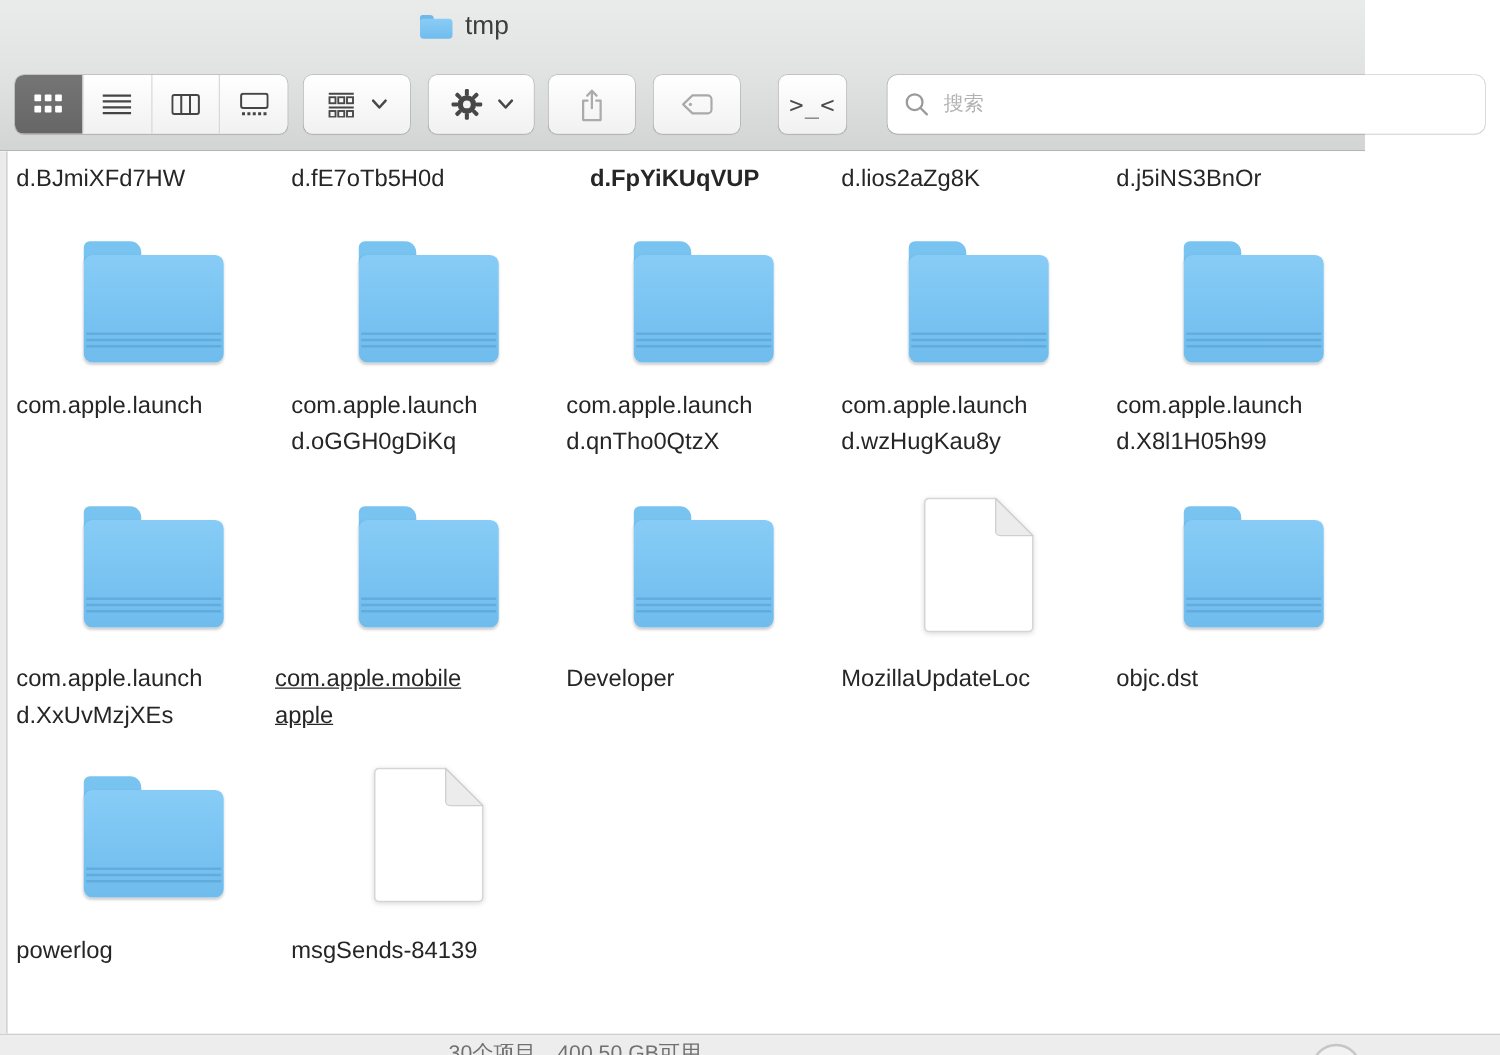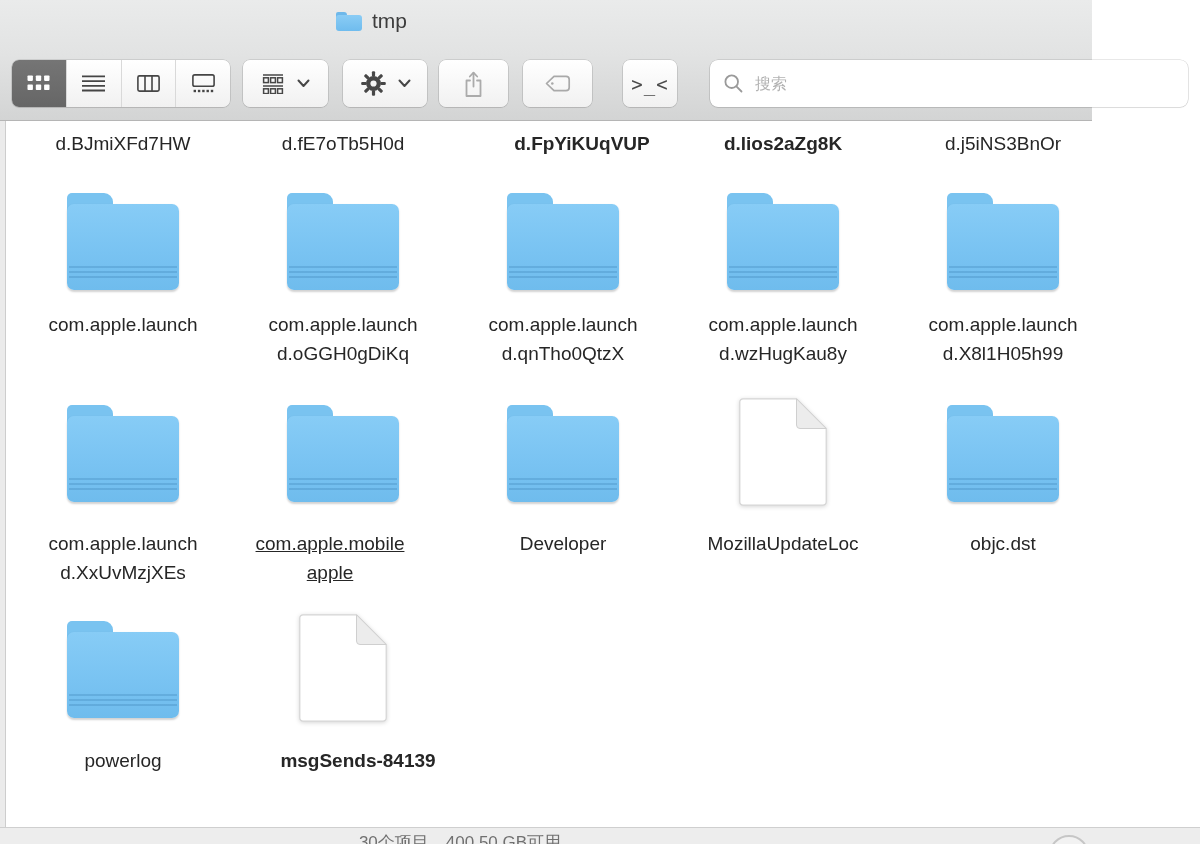--- a/index.html
+++ b/index.html
@@ -45,21 +45,21 @@
   .search-field input{
     border:none;outline:none;background:transparent;flex:1;height:100%;
     font-size:16px;color:#3a3a3a;margin-left:9px;
     font-family:"Liberation Sans","DejaVu Sans",sans-serif;
   }
   .search-field input::placeholder{color:#b2b2b2;}
   
   .content{position:absolute;left:0;top:121px;width:1200px;height:706px;background:#fff;overflow:hidden;}
   .left-edge{position:absolute;left:0;top:0;bottom:0;width:5px;background:#ebebeb;border-right:1px solid #cdcdcd;}
   .item-label{
-    position:absolute;width:220px;text-align:center;
+    position:absolute;width:220px;
     font-size:19px;line-height:29px;color:#262626;
   }
   
   .folder{position:absolute;width:112px;height:97px;}
   .folder .tab{position:absolute;left:0;top:0;width:46px;height:18px;border-radius:5px 9px 0 0;background:#79c3f0;}
   .folder .fbody{
     position:absolute;left:0;top:11px;width:112px;height:86px;border-radius:7px;
     background:linear-gradient(180deg,#87ccf6 0%,#79c3f2 55%,#6fbced 100%);
     box-shadow:0 1.5px 2px rgba(0,0,0,0.18);
   }
@@ -203,21 +203,21 @@
     </svg>
     <input type="text" value="" placeholder="搜索" style="">
   </div>
 </div>
 
 <div class="content">
   <div class="left-edge"></div>
 <div class="item-label" style="left: 13px; top: 8px;">d.BJmiXFd7HW</div>
     <div class="item-label" style="left: 233px; top: 8px;">d.fE7oTb5H0d</div>
     <div class="item-label" style="left: 472px; top: 8px; font-weight: bold;">d.FpYiKUqVUP</div>
-    <div class="item-label" style="left: 673px; top: 8px; font-weight: bold;">d.lios2aZg8K</div>
+    <div class="item-label" style="left: 673px; top: 8px;">d.lios2aZg8K</div>
     <div class="item-label" style="left: 893px; top: 8px;">d.j5iNS3BnOr</div>
     <div class="folder" style="left: 67px; top: 72px;">
       <div class="tab"></div>
       <div class="fbody">
         <div class="fl fl1"></div>
         <div class="fl fl2"></div>
         <div class="fl fl3"></div>
       </div>
     </div>
     <div class="item-label" style="left: 13px; top: 189px;">
@@ -332,21 +332,21 @@
         <div class="fl fl3"></div>
       </div>
     </div>
     <div class="item-label" style="left: 13px; top: 625px;">
       <div>powerlog</div>
     </div>
     <div class="doc" style="left: 299px; top: 493px;"><svg width="88" height="108" viewBox="0 0 88 108">
         <path d="M0.8 4 A3.2 3.2 0 0 1 4 0.8 H57.5 L87.2 30.5 V104 A3.2 3.2 0 0 1 84 107.2 H4 A3.2 3.2 0 0 1 0.8 104 Z" fill="#ffffff" stroke="#d5d5d5" stroke-width="1.2"></path>
         <path d="M57.5 0.8 L87.2 30.5 H61 A3.5 3.5 0 0 1 57.5 27 Z" fill="#ececec" stroke="#cfcfcf" stroke-width="1"></path>
       </svg></div>
-    <div class="item-label" style="left: 248px; top: 625px; font-weight: bold;">
+    <div class="item-label" style="left: 233px; top: 625px;">
       <div>msgSends-84139</div>
     </div>
   </div>
 
 <div class="statusbar">
   <div class="status-text">30个项目，400.50 GB可用</div>
   <div class="status-circle"></div>
 </div>
 
 </body></html>

